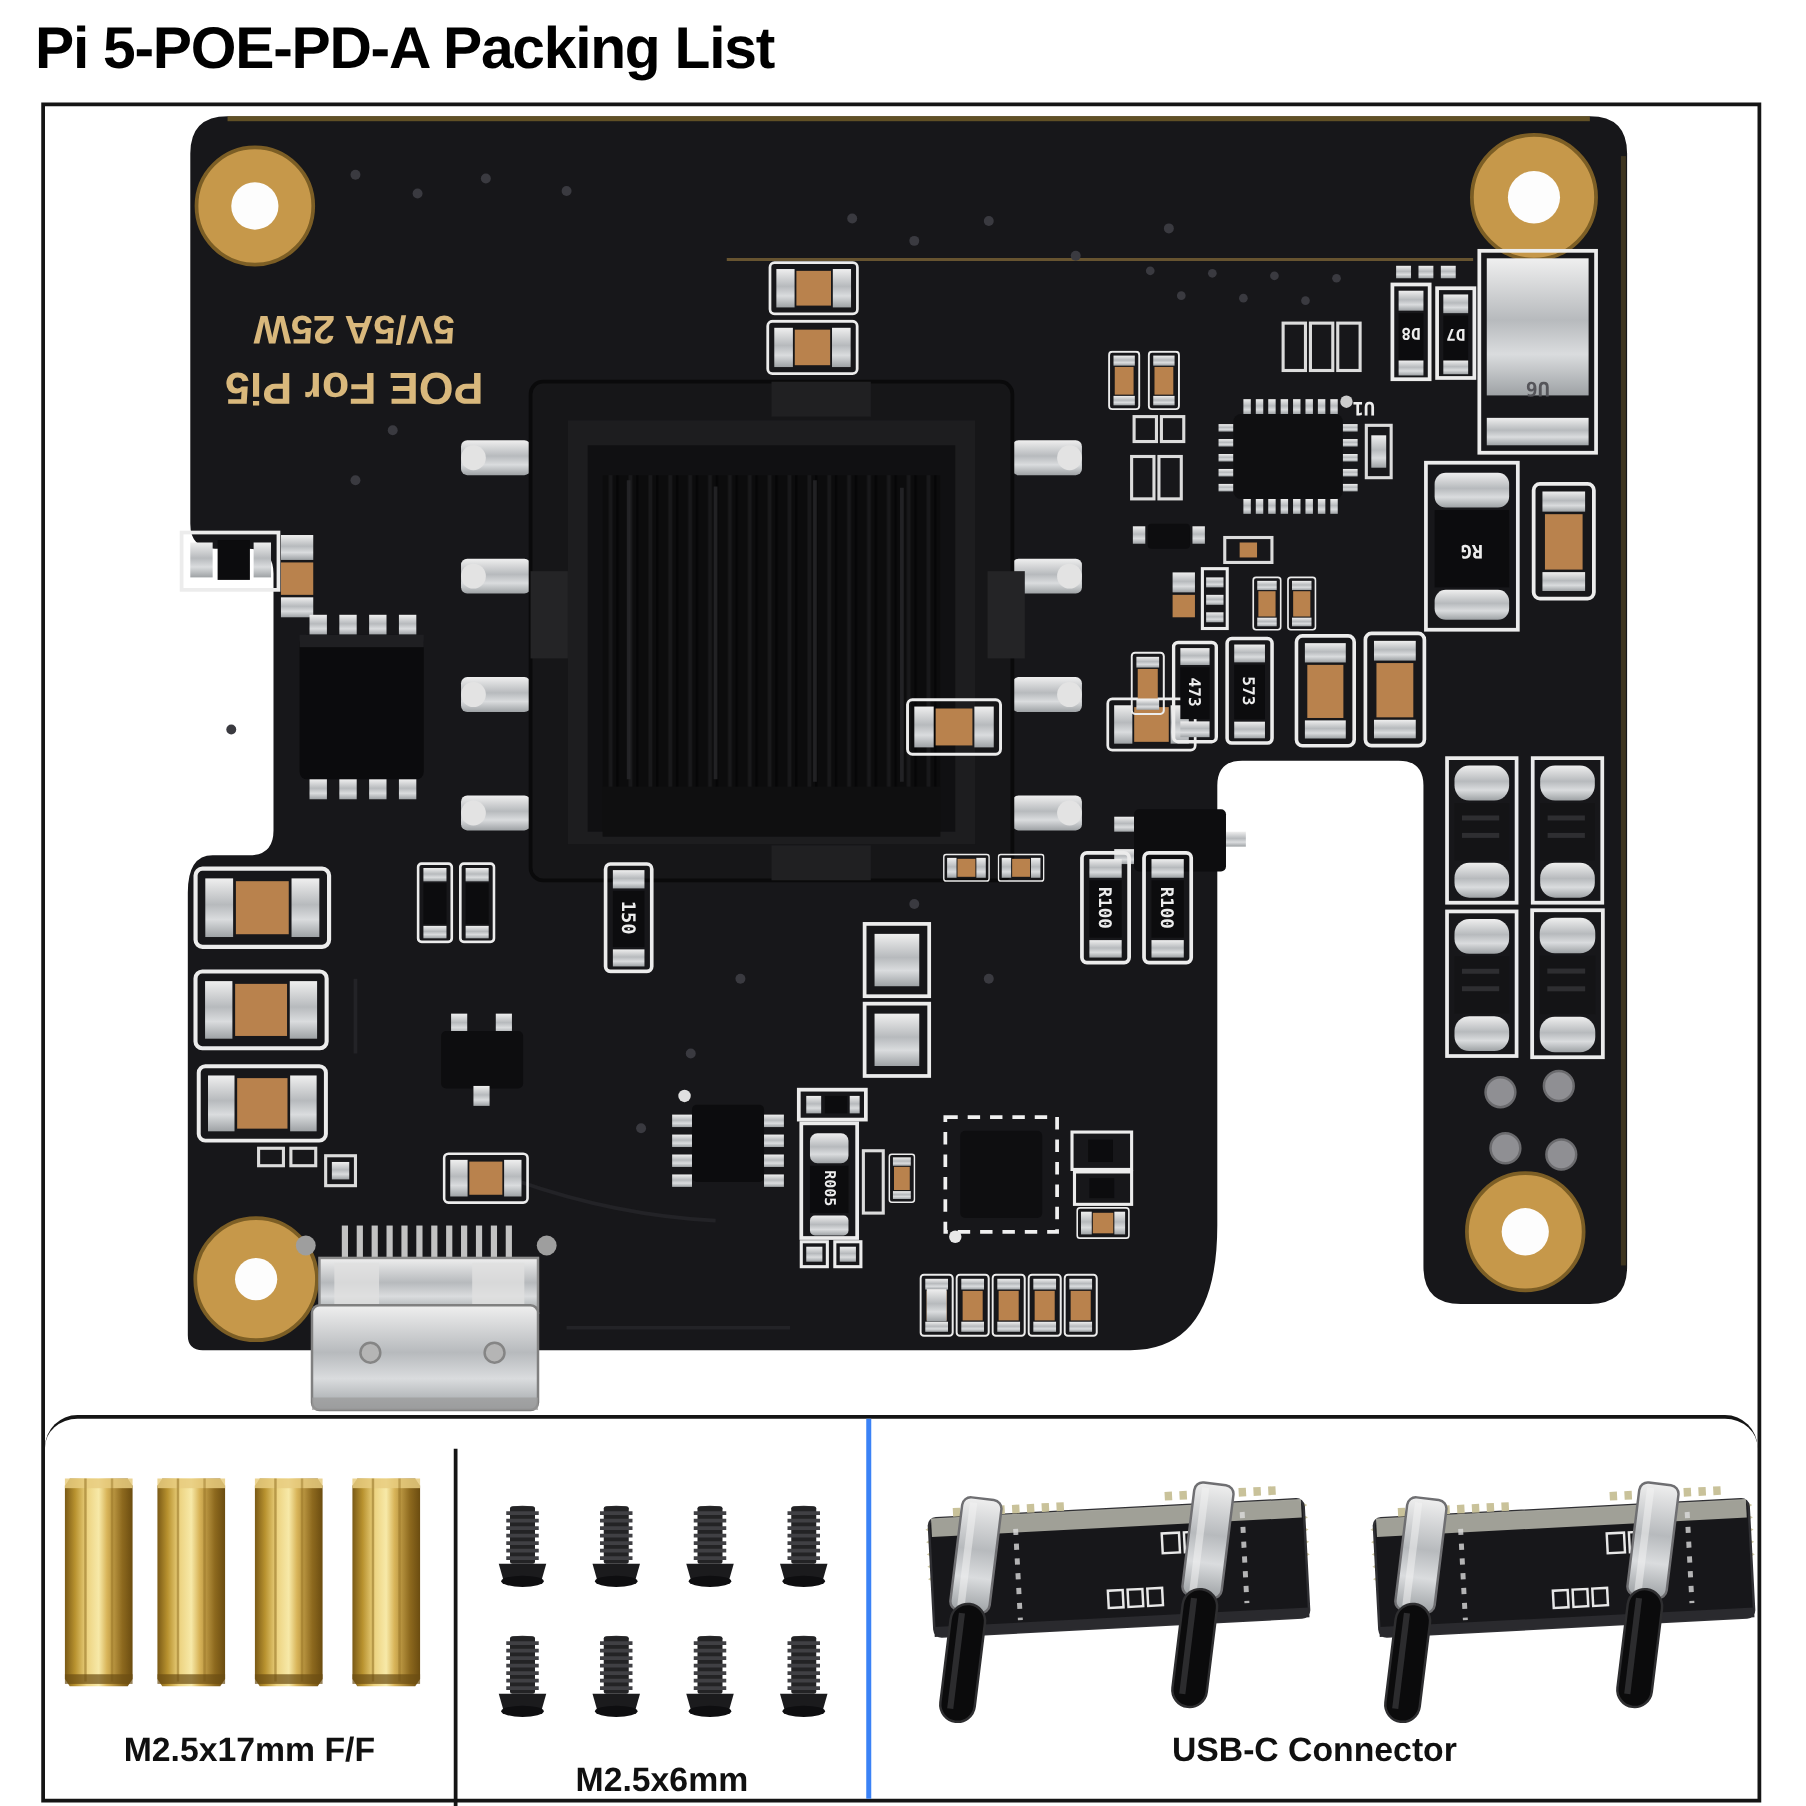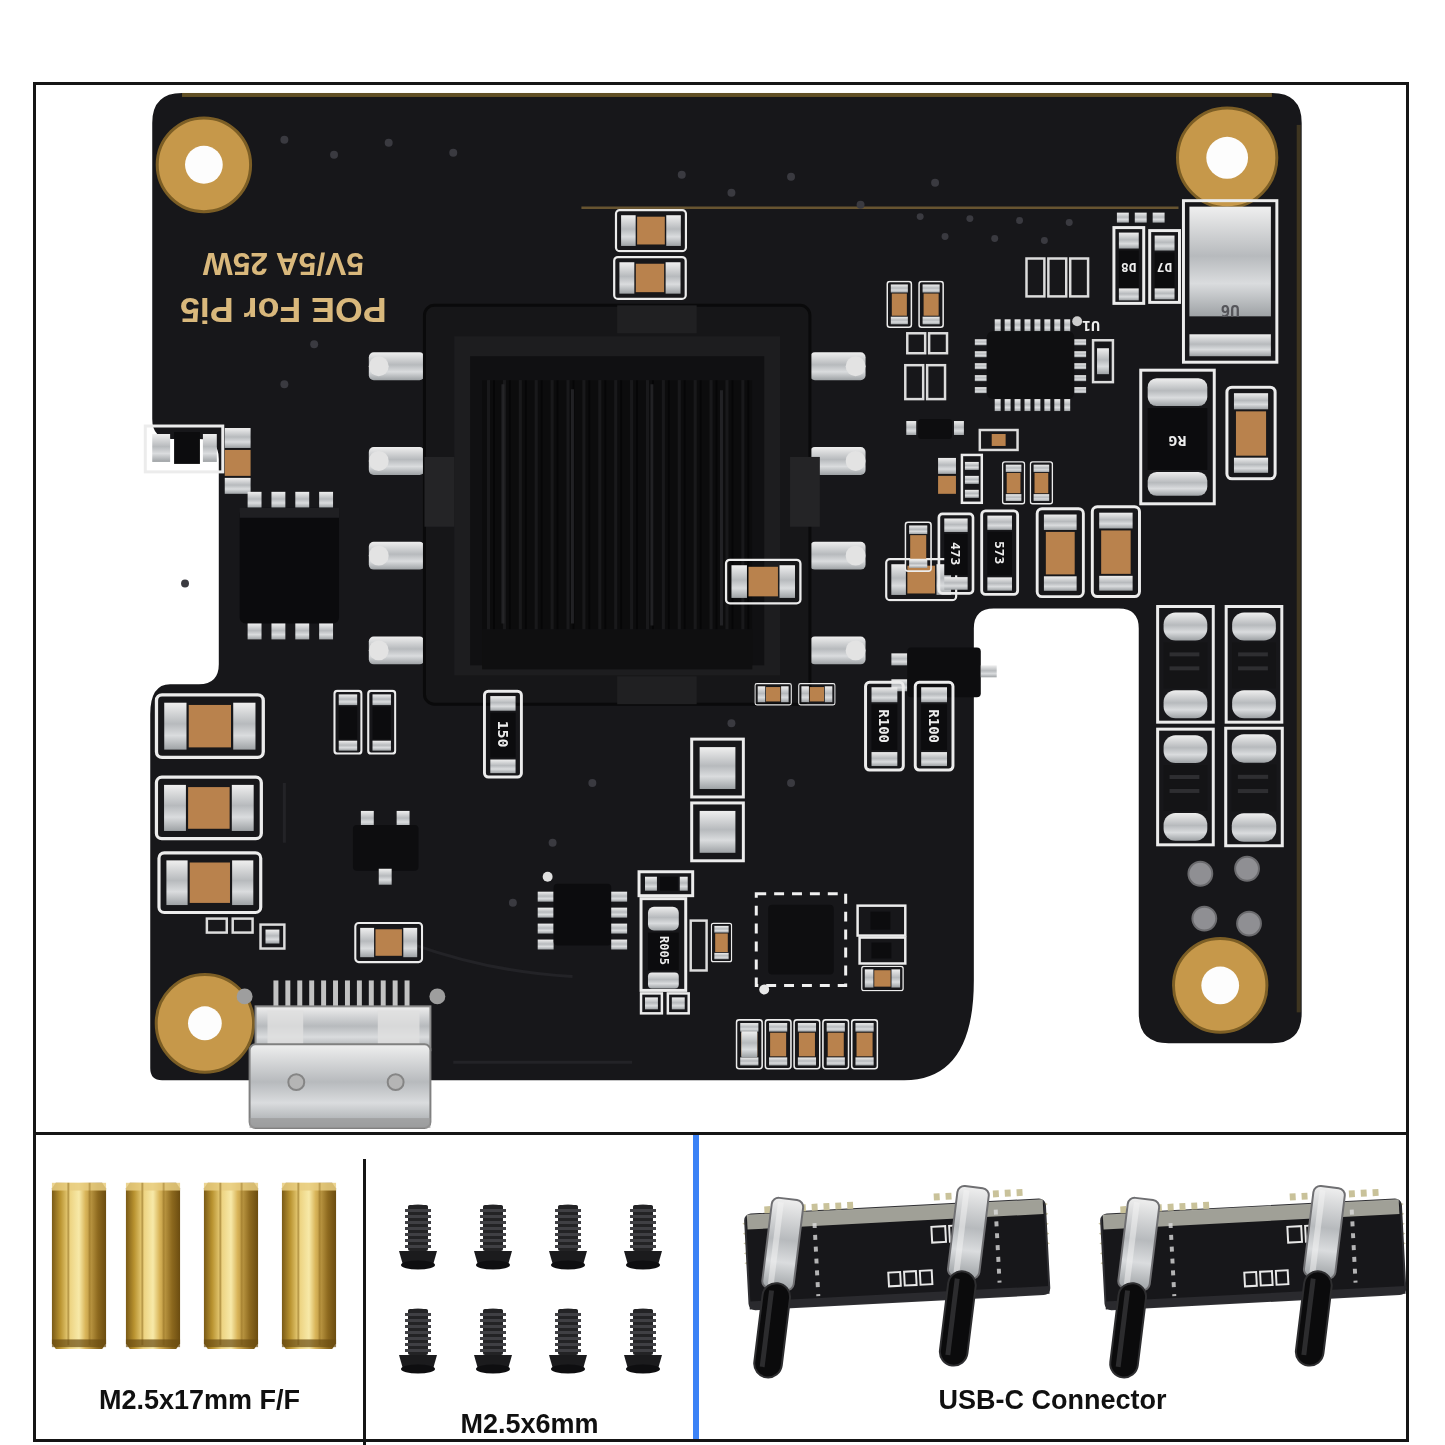--- a/index.html
+++ b/index.html
@@ -5,35 +5,36 @@
   html,body{margin:0;padding:0;background:#ffffff;}
   .page{position:relative;width:1445px;height:1445px;background:#fff;overflow:hidden;
         font-family:"Liberation Sans",sans-serif;}
   .title{position:absolute;left:28px;top:10px;margin:0;font-size:47px;font-weight:700;
          letter-spacing:-1px;color:#000;}
   .frame{position:absolute;left:33px;top:82px;width:1370px;height:1354px;
          border:3px solid #151515;background:#fff;}
   .photo-area{position:absolute;left:0;top:0;width:1370px;height:1047px;}
   .photo-area svg{display:block;width:1370px;height:1047px;}
   .items-row{position:absolute;left:0;top:1047px;width:1370px;height:304px;
-             border-top:3px solid #151515;display:flex;}
+             border-top:3px solid #151515;display:flex;border-radius:26px;}
   .item-cell{position:relative;height:304px;}
   .cell-1{width:327px;}
   .cell-2{width:327px;border-left:3px solid #151515;margin-top:24px;}
-  .cell-3{flex:1;border-left:6px solid #3b82f6;}
+  .cell-3{flex:1;border-left:4px solid #3b82f6;}
   .item-art{position:absolute;left:0;top:0;}
   .item-label{position:absolute;left:0;right:0;top:250px;text-align:center;
               font-size:27px;font-weight:700;color:#101010;}
   .silk{font-family:"Liberation Sans",sans-serif;font-weight:700;fill:#d9b87c;}
   .lbl{font-family:"DejaVu Sans Mono",monospace;font-weight:700;fill:#ededed;}
 </style>
 </head>
 <body>
 
 <div class="page">
+  <h1 class="title">Pi 5-POE-PD-A Packing List</h1>
 
   <div class="frame">
 
     <div class="photo-area">
     <svg viewBox="0 0 1379 1050" preserveAspectRatio="none">
       <defs>
         <linearGradient id="silverV" x1="0" y1="0" x2="0" y2="1">
           <stop offset="0" stop-color="#efefef"></stop>
               <stop offset="0.45" stop-color="#b7babd"></stop>
           <stop offset="0.7" stop-color="#dadcde"></stop>

